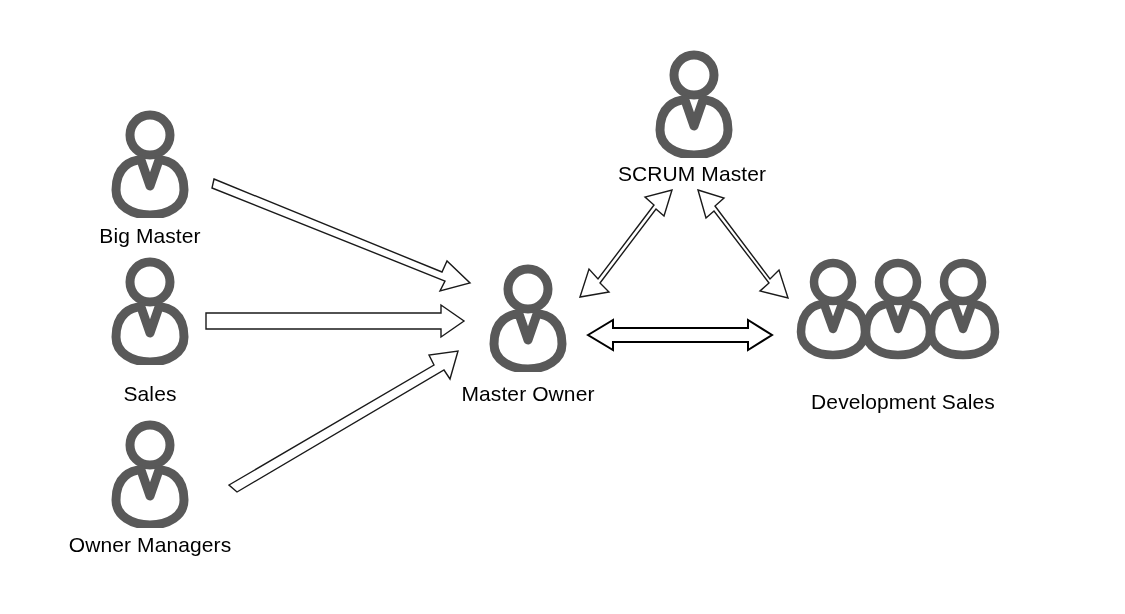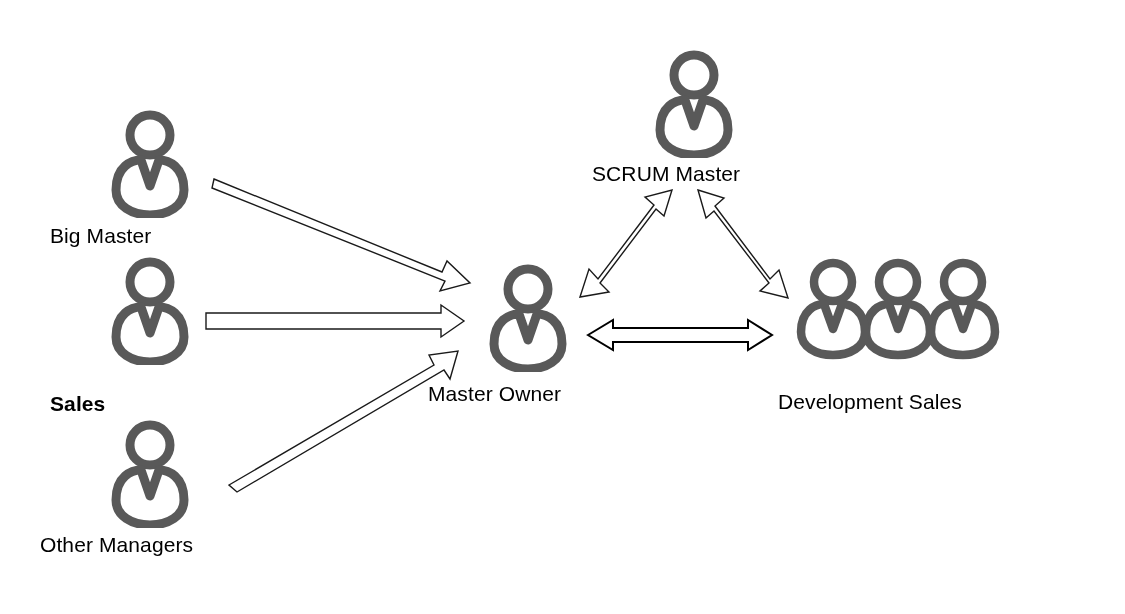--- a/index.html
+++ b/index.html
@@ -15,20 +15,21 @@
     width: 1125px;
     height: 614px;
     background: #ffffff;
     overflow: hidden;
   }
   .node {
     position: absolute;
   }
   .node-label {
     position: absolute;
+    text-align: center;
     color: #000000;
     font-family: "Liberation Sans", sans-serif;
     font-size: 21px;
     line-height: 24px;
     white-space: nowrap;
     letter-spacing: 0.1px;
   }
   .icon-svg {
     display: block;
   }
@@ -94,30 +95,30 @@
   </div>
   <div class="node-label" style="left:50px; top:224px; width:200px;">Big Master</div>
 
   <div class="node" style="left:104px; top:255px;">
     <svg class="icon-svg" width="92" height="110" viewBox="0 0 92 110">
       <circle cx="46" cy="27" r="20" fill="none" stroke="#595959" stroke-width="9"></circle>
       <path d="M 12,82 C 12,58 28,52 37,52 L 46,78 L 55,52 C 64,52 80,58 80,82
                C 80,98 64,107 46,107 C 28,107 12,98 12,82 Z" fill="none" stroke="#595959" stroke-width="9" stroke-linejoin="round"></path>
     </svg>
   </div>
-  <div class="node-label" style="left:50px; top:392px; width:200px;font-weight:bold;">Sales</div>
+  <div class="node-label" style="left:50px; top:382px; width:200px;">Sales</div>
 
   <div class="node" style="left:104px; top:418px;">
     <svg class="icon-svg" width="92" height="110" viewBox="0 0 92 110">
       <circle cx="46" cy="27" r="20" fill="none" stroke="#595959" stroke-width="9"></circle>
       <path d="M 12,82 C 12,58 28,52 37,52 L 46,78 L 55,52 C 64,52 80,58 80,82
                C 80,98 64,107 46,107 C 28,107 12,98 12,82 Z" fill="none" stroke="#595959" stroke-width="9" stroke-linejoin="round"></path>
     </svg>
   </div>
-  <div class="node-label" style="left:40px; top:533px; width:220px;">Other Managers</div>
+  <div class="node-label" style="left:40px; top:533px; width:220px;">Owner Managers</div>
 
   <div class="node" style="left:482px; top:262px;">
     <svg class="icon-svg" width="92" height="110" viewBox="0 0 92 110">
       <circle cx="46" cy="27" r="20" fill="none" stroke="#595959" stroke-width="9"></circle>
       <path d="M 12,82 C 12,58 28,52 37,52 L 46,78 L 55,52 C 64,52 80,58 80,82
                C 80,98 64,107 46,107 C 28,107 12,98 12,82 Z" fill="none" stroke="#595959" stroke-width="9" stroke-linejoin="round"></path>
     </svg>
   </div>
   <div class="node-label" style="left:428px; top:382px; width:200px;">Master Owner</div>
 

